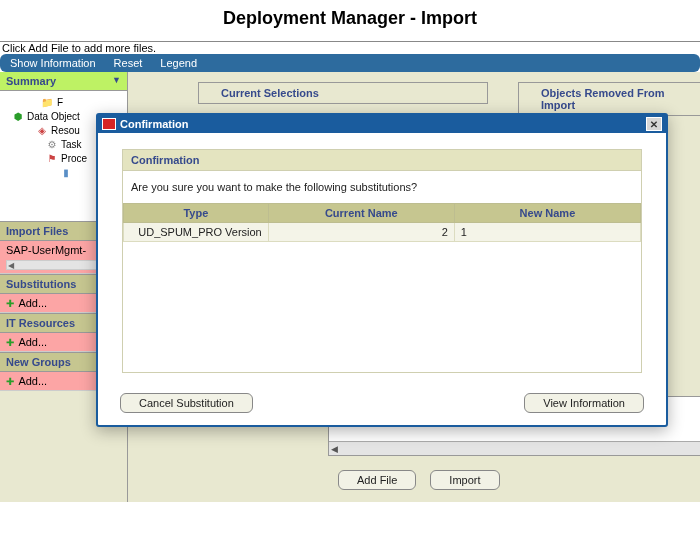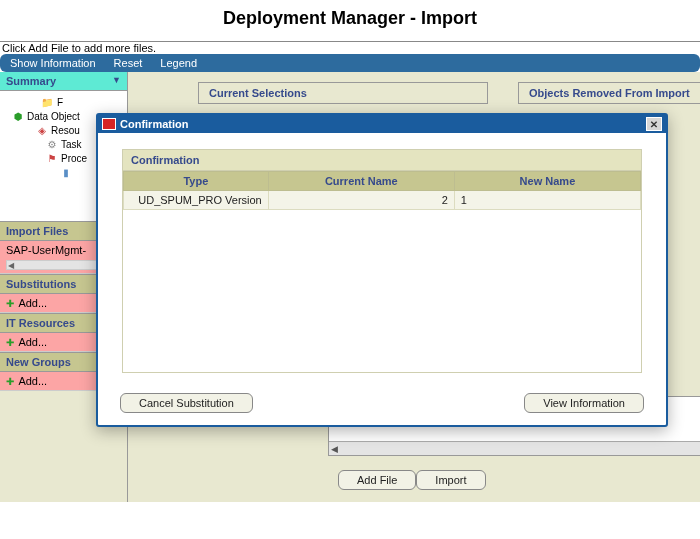--- a/index.html
+++ b/index.html
@@ -42,21 +42,21 @@
     background: #e8e8d0;
   }
   .sidebar {
     width: 128px;
     background: #e8e8d0;
     border-right: 1px solid #999;
     display: flex;
     flex-direction: column;
   }
   .sidebar-header {
-    background: #5eead4;
+    background: #bef264;
     color: #364a8c;
     font-weight: bold;
     font-size: 11px;
     padding: 3px 6px;
     display: flex;
     justify-content: space-between;
     align-items: flex-start;
     border-bottom: 1px solid #999;
   }
   .sidebar-header .arrow { color: #364a8c; font-size: 9px; }
@@ -108,21 +108,21 @@
   .content {
     flex: 1;
     position: relative;
     padding: 10px;
     background: #e8e8d0;
   }
   .panel-stub {
     position: absolute;
     background: #e8e8d0;
     border: 1px solid #999;
-    padding: 4px 10px;
+    padding: 4px 22px;
     color: #364a8c;
     font-weight: bold;
     font-size: 11px;
   }
   .bottom-tree {
     position: absolute;
     bottom: 46px;
     left: 200px;
     width: 390px;
     height: 60px;
@@ -146,20 +146,21 @@
     align-items: center;
     padding: 0 2px;
     font-size: 9px;
     color: #555;
   }
   .bottom-buttons {
     position: absolute;
     bottom: 12px;
     left: 210px;
     display: flex;
+    gap: 14px;
   }
   .btn {
     background: #f2f2e6;
     border: 1px solid #888;
     border-radius: 6px;
     padding: 3px 18px;
     font-size: 11px;
     cursor: pointer;
     color: #222;
   }
@@ -374,20 +375,21 @@
   <div class="dialog-titlebar">
     <span class="left">
       <span class="oracle-box"></span>
       <span>Confirmation</span>
     </span>
     <span class="close-x">✕</span>
   </div>
   <div class="dialog-body">
     <div class="inner-panel">
       <div class="inner-header">Confirmation</div>
+      <div class="inner-question">Are you sure you want to make the following substitutions?</div>
       <table class="inner-table">
         <thead>
           <tr>
             <th>Type</th>
             <th>Current Name</th>
             <th>New Name</th>
           </tr>
         </thead>
         <tbody>
           <tr>

